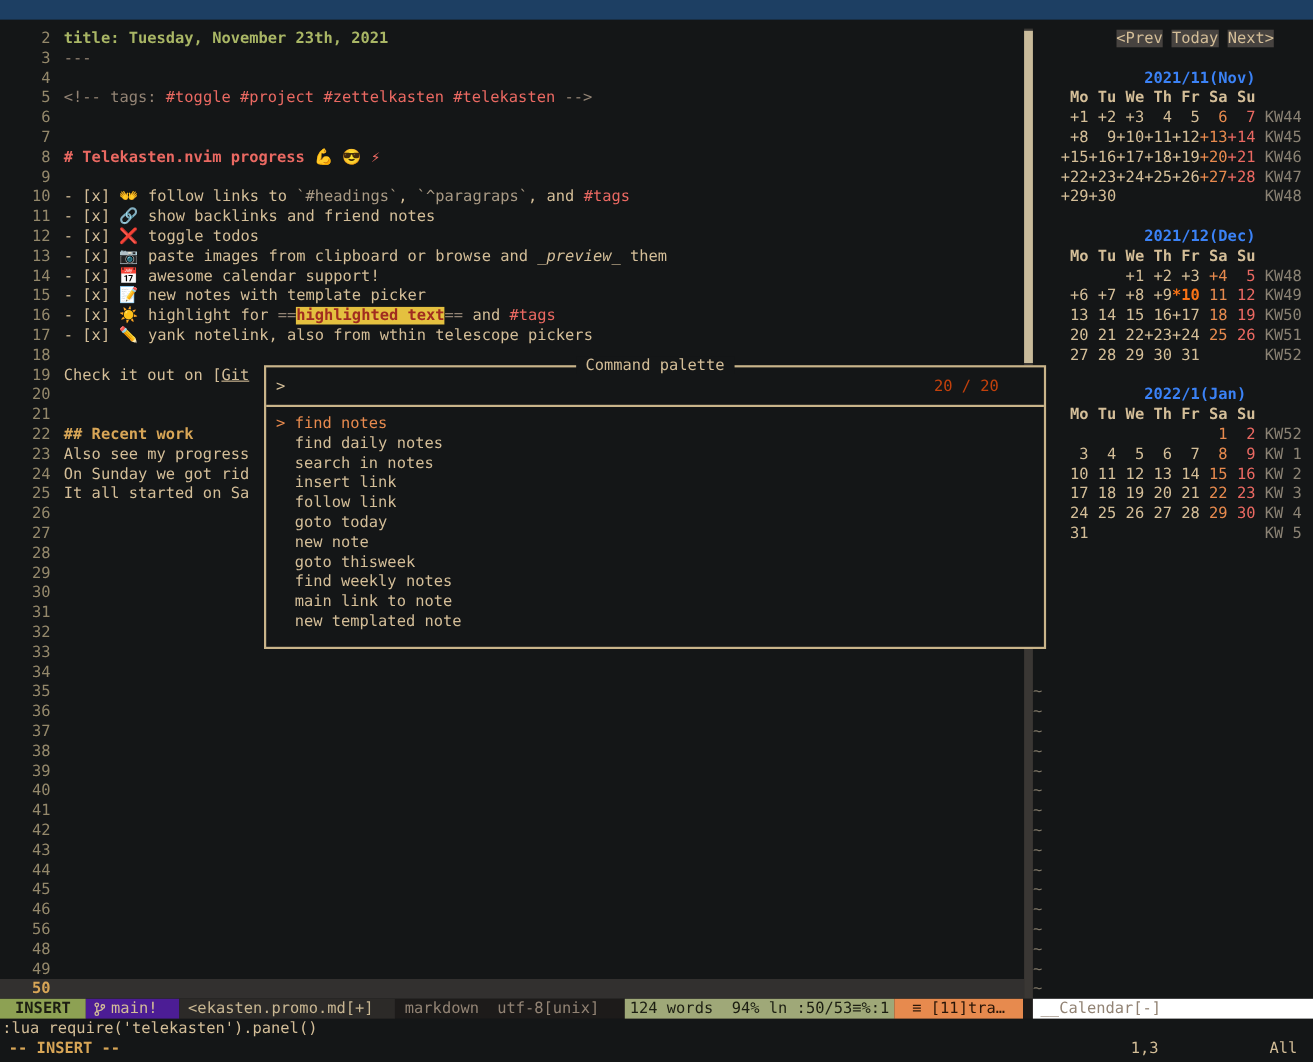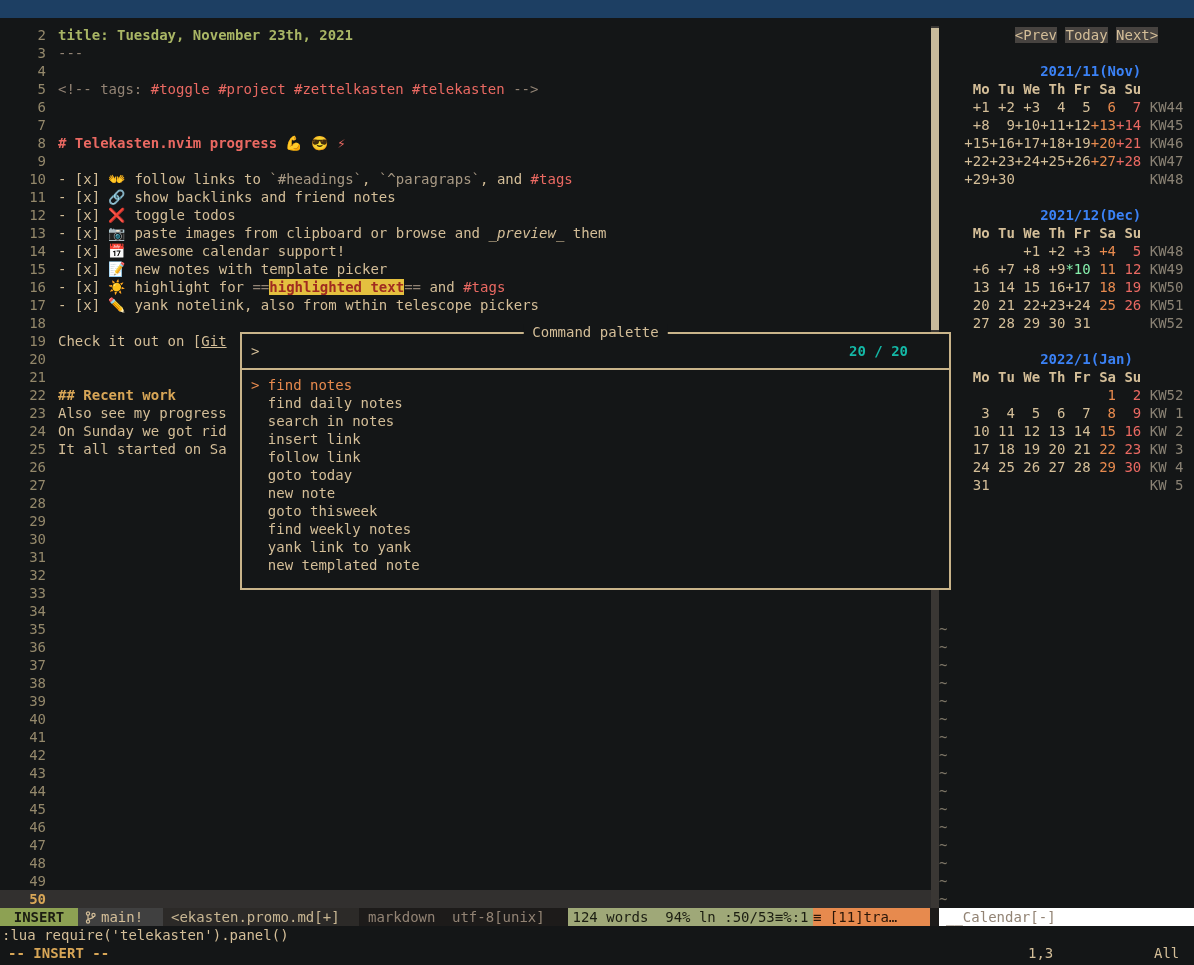--- a/index.html
+++ b/index.html
@@ -29,21 +29,21 @@
   .green { color:#a9b665; }
   .gray { color:#928374; }
   .red { color:#ea6962; }
   .h1 { color:#ea6962; }
   .h2 { color:#d8a657; }
   .code { color:#a89984; }
   .link { color:#d4be98; text-decoration:underline; }
   .hl { background:#e4c03f; color:#a02c20; font-weight:bold; }
   .sat { color:#e78a4e; }
   .sun { color:#ea6962; }
-  .today { color:#86efac; font-weight:normal; }
+  .today { color:#f97316; font-weight:bold; }
   .kw { color:#8a8274; }
   .hdr { color:#d4be98; font-weight:bold; }
   .title { color:#3b82f6; font-weight:bold; }
   .btn { background:#474340; color:#d4be98; }
   .tilde { color:#7d7566; }
 
   
   .scrollcol { position:absolute; left:931px; top:8px; width:8px; height:882px; background:#3a3734; }
   .scrollthumb { position:absolute; left:0; top:2px; width:8px; height:302px; background:#c9bb9b; }
 
@@ -57,35 +57,35 @@
     background:#141617; border:2px solid #c9b48a; box-sizing:border-box; z-index:10;
   }
   .pal-title {
     position:absolute; top:-10px; left:50%; transform:translateX(-50%);
     background:#141617; padding:0 9px; color:#d4be98; white-space:pre;
   }
   .pal-prompt {
     height:34px; display:flex; align-items:center;
     border-bottom:2px solid #c9b48a; padding:0 9px; white-space:pre;
   }
-  .pal-counter { margin-left:auto; color:#14b8a6; padding-right:32px;font-weight:bold; }
+  .pal-counter { margin-left:auto; color:#c2410c; padding-right:32px; }
   .pal-items { padding:6px 9px; }
   .pal-item { height:18px; line-height:18px; white-space:pre; color:#d4be98; }
   .pal-item.sel { color:#e78a4e; font-weight:normal; }
 
   
   .statusbar { position:absolute; top:890px; left:0; width:1194px; height:18px; background:#1d1b1a; }
   .sseg { position:absolute; top:0; height:18px; line-height:18px; white-space:pre; box-sizing:border-box; }
   .seg-mode { left:0; width:78px; background:#8da153; color:#1c1e12; font-weight:bold; text-align:center; }
-  .seg-branch { left:78px; width:85px; background:#404040; color:#d4be98; padding-left:7px; display:flex; align-items:center; gap:5px; }
+  .seg-branch { left:78px; width:85px; background:#4c1d95; color:#d4be98; padding-left:7px; display:flex; align-items:center; gap:5px; }
   .seg-file { left:163px; width:196px; background:#2c2a28; color:#c8b692; padding-left:8px; }
   .seg-ft { left:368px; color:#928374; }
   .seg-enc { left:452px; color:#928374; }
   .seg-stats { left:568px; width:245px; background:#9fa878; color:#1c1e12; text-align:center; }
-  .seg-warn { left:813px; width:117px; background:#e78a4e; color:#2a1608; text-align:left; }
+  .seg-warn { left:813px; width:117px; background:#e78a4e; color:#2a1608; text-align:center; }
   .seg-cal { left:939px; width:255px; background:#ffffff; color:#928374; padding-left:7px; }
 
   .cmdline { position:absolute; top:908px; left:0; width:1112px; height:18px; line-height:18px; white-space:pre; padding-left:2px; box-sizing:border-box; }
   .modeline { position:absolute; top:926px; left:0; width:1194px; height:18px; line-height:18px; }
   .mode-text { position:absolute; left:8px; color:#d8a657; font-weight:bold; white-space:pre; }
   .ruler { position:absolute; left:1028px; color:#d4be98; }
   .scrollpos { position:absolute; left:1154px; color:#d4be98; }
 </style>
 </head>
 <body>
@@ -135,21 +135,21 @@
       <div class="ed-row"><span class="gutter">37</span><span class="ed-text"></span></div>
       <div class="ed-row"><span class="gutter">38</span><span class="ed-text"></span></div>
       <div class="ed-row"><span class="gutter">39</span><span class="ed-text"></span></div>
       <div class="ed-row"><span class="gutter">40</span><span class="ed-text"></span></div>
       <div class="ed-row"><span class="gutter">41</span><span class="ed-text"></span></div>
       <div class="ed-row"><span class="gutter">42</span><span class="ed-text"></span></div>
       <div class="ed-row"><span class="gutter">43</span><span class="ed-text"></span></div>
       <div class="ed-row"><span class="gutter">44</span><span class="ed-text"></span></div>
       <div class="ed-row"><span class="gutter">45</span><span class="ed-text"></span></div>
       <div class="ed-row"><span class="gutter">46</span><span class="ed-text"></span></div>
-      <div class="ed-row"><span class="gutter">47</span><span class="ed-text"></span></div>
+      <div class="ed-row"><span class="gutter">56</span><span class="ed-text"></span></div>
       <div class="ed-row"><span class="gutter">48</span><span class="ed-text"></span></div>
       <div class="ed-row"><span class="gutter">49</span><span class="ed-text"></span></div>
       <div class="ed-row cursorline"><span class="gutter">50</span><span class="ed-text"></span></div>
     </div>
 
   <div class="scrollcol">
     <div class="scrollthumb"></div>
   </div>
 
   <div class="calwin" id="cal-lines">
@@ -213,21 +213,21 @@
     <div class="pal-items" id="pal-items">
         <div class="pal-item sel">&gt; find notes</div>
         <div class="pal-item">  find daily notes</div>
         <div class="pal-item">  search in notes</div>
         <div class="pal-item">  insert link</div>
         <div class="pal-item">  follow link</div>
         <div class="pal-item">  goto today</div>
         <div class="pal-item">  new note</div>
         <div class="pal-item">  goto thisweek</div>
         <div class="pal-item">  find weekly notes</div>
-        <div class="pal-item">  yank link to yank</div>
+        <div class="pal-item">  main link to note</div>
         <div class="pal-item">  new templated note</div>
       </div>
   </div>
 
   <div class="statusbar">
     <div class="sseg seg-mode">INSERT</div>
     <div class="sseg seg-branch">
       <svg width="11" height="13" viewBox="0 0 11 13" fill="none" stroke="#d4be98" stroke-width="1.2">
         <circle cx="3" cy="2.5" r="1.6"></circle>
           <circle cx="3" cy="10.5" r="1.6"></circle>

